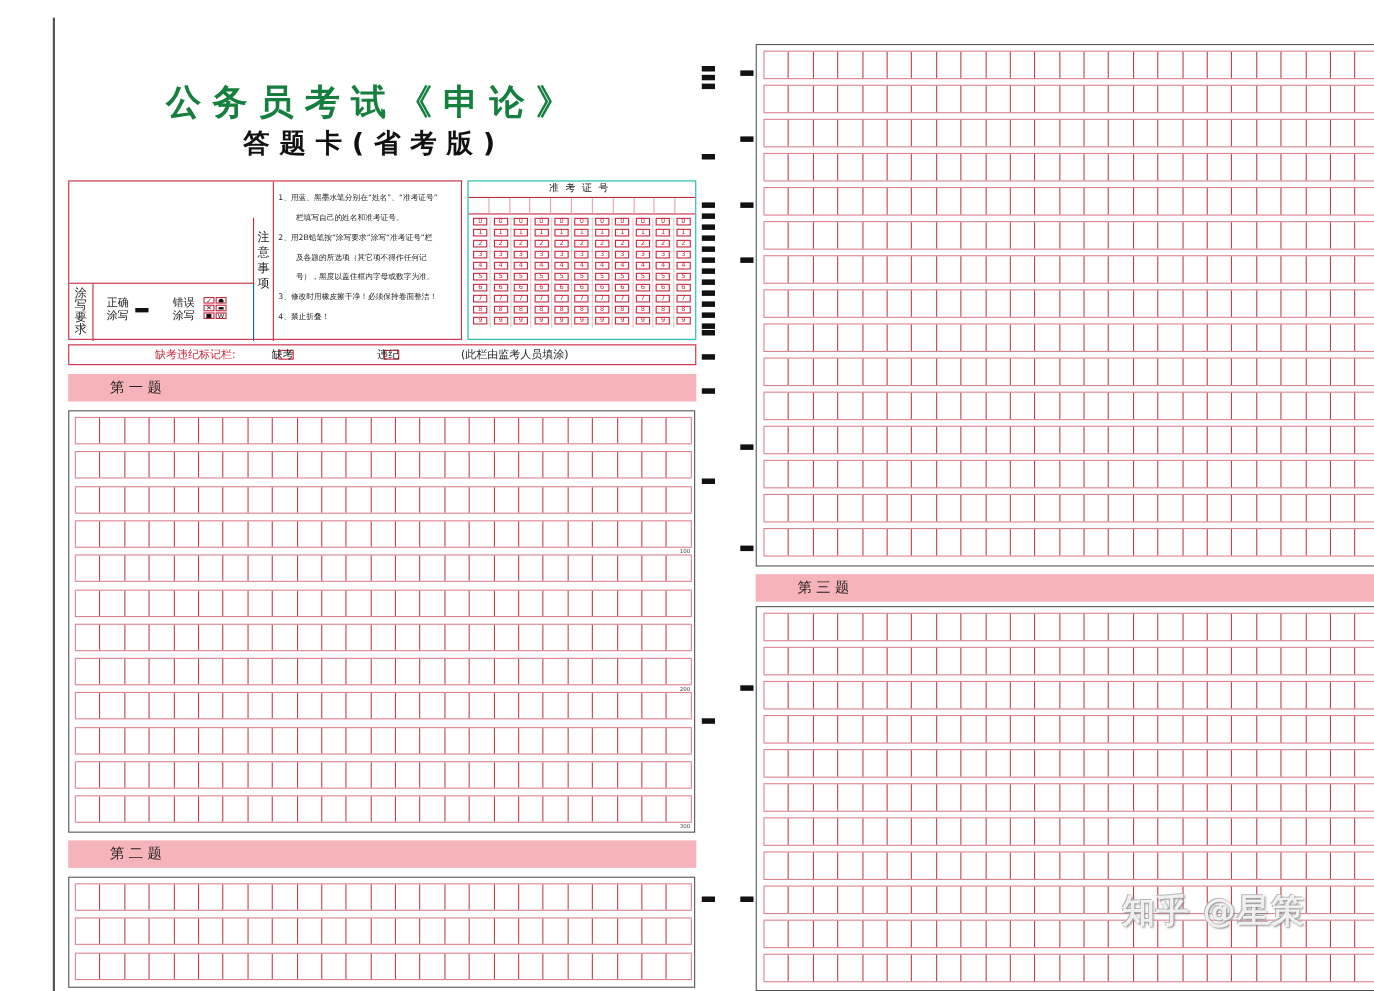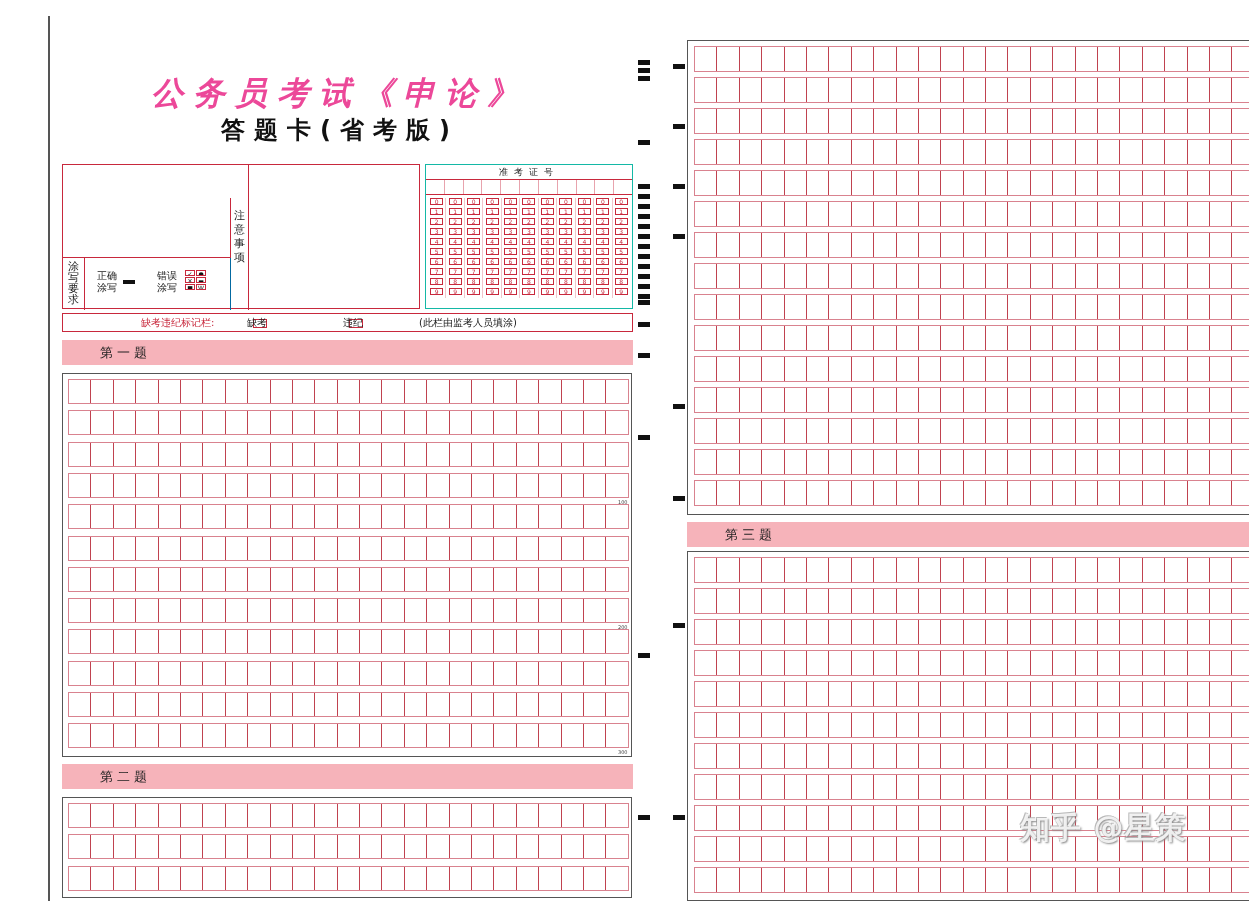--- a/index.html
+++ b/index.html
@@ -1,19 +1,19 @@
 <!DOCTYPE html>
 <html><head>
 <meta charset="utf-8">
 <style>
   html,body{margin:0;padding:0;background:#fff;}
   body{width:1249px;height:901px;position:relative;overflow:hidden;font-family:"DejaVu Sans","Liberation Sans",sans-serif;color:#222;}
   .abs{position:absolute;}
   .page-line{position:absolute;left:48px;top:16px;width:2px;height:885px;background:#555;}
-  .title1{position:absolute;left:150px;top:72px;width:380px;text-align:center;font-size:32px;font-weight:bold;letter-spacing:10px;color:#ec4899;font-style:italic;}
+  .title1{position:absolute;left:150px;top:72px;width:380px;text-align:center;font-size:32px;font-weight:bold;letter-spacing:10px;color:#15803d;}
   .title2{position:absolute;left:150px;top:114px;width:380px;text-align:center;font-size:24px;font-weight:bold;letter-spacing:9px;color:#111;}
   .red{color:#c8283c;}
   .info{position:absolute;left:62px;top:164px;width:358px;height:145px;border:1px solid #c8283c;box-sizing:border-box;}
   .info .name-head{position:absolute;left:0;top:0;width:168px;height:33px;border-bottom:1px solid #c8283c;border-right:1px solid #c8283c;box-sizing:border-box;font-size:11px;text-align:center;line-height:33px;letter-spacing:20px;}
   .info .name-box{position:absolute;left:0;top:33px;width:168px;height:60px;border-right:1px solid #c8283c;border-bottom:1px solid #c8283c;box-sizing:border-box;}
   .info .fill-label{position:absolute;left:0;top:93px;width:22px;height:52px;border-right:1px solid #c8283c;box-sizing:border-box;font-size:11px;line-height:11px;text-align:center;padding-top:3px;}
   .info .fill-area{position:absolute;left:22px;top:93px;width:146px;height:52px;border-right:1px solid #0369a1;box-sizing:border-box;font-size:10px;}
   .info .notice-label{position:absolute;left:168px;top:0;width:18px;height:145px;border-right:1px solid #c8283c;box-sizing:border-box;font-size:11px;line-height:14px;text-align:center;padding-top:44px;}
   .info .notice-text{position:absolute;left:190px;top:6px;width:165px;font-size:7px;line-height:18px;}
   .info .notice-text div{white-space:nowrap;}
@@ -67,20 +67,29 @@
     <div class="abs err" style="left:100px;top:12px;">
       <span>✓</span>
         <span>●</span>
       <span>✕</span>
         <span>▬</span>
       <span>■</span>
         <span>W</span>
     </div>
   </div>
   <div class="notice-label">注意事项</div>
+  <div class="notice-text">
+    <div>1、用蓝、黑墨水笔分别在“姓名”、“准考证号”</div>
+    <div class="ind">栏填写自己的姓名和准考证号。</div>
+    <div>2、用2B铅笔按“涂写要求”涂写“准考证号”栏</div>
+    <div class="ind">及各题的所选项（其它项不得作任何记</div>
+    <div class="ind">号），黑度以盖住框内字母或数字为准。</div>
+    <div>3、修改时用橡皮擦干净！必须保持卷面整洁！</div>
+    <div>4、禁止折叠！</div>
+  </div>
 </div>
 
 <div class="exam">
   <div class="exam-title">准考证号</div>
   <div class="exam-cols" id="exam-cols">
       <div></div>
       <div></div>
       <div></div>
       <div></div>
       <div></div>

